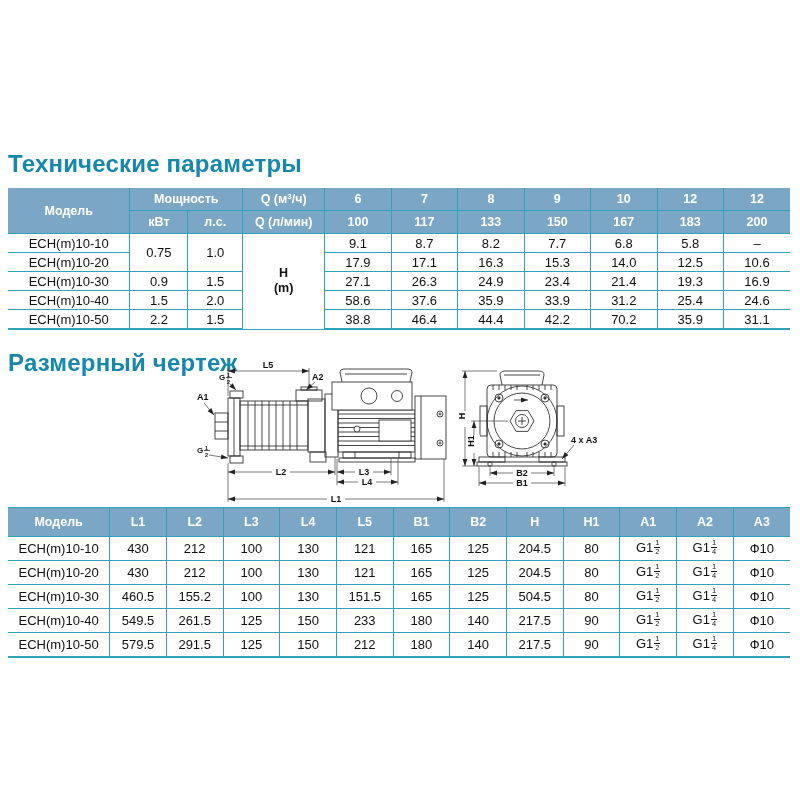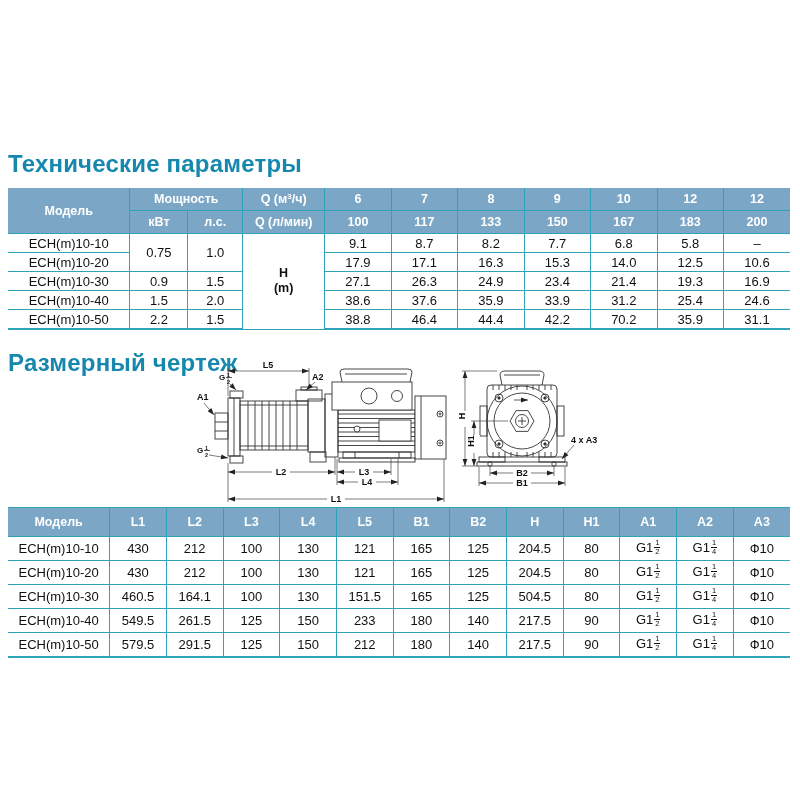--- a/index.html
+++ b/index.html
@@ -130,21 +130,21 @@
           <td>24.9</td>
           <td>23.4</td>
           <td>21.4</td>
           <td>19.3</td>
           <td>16.9</td>
         </tr>
         <tr>
           <td>ECH(m)10-40</td>
           <td rowspan="1">1.5</td>
           <td rowspan="1">2.0</td>
-          <td>38.6</td>
+          <td>58.6</td>
           <td>37.6</td>
           <td>35.9</td>
           <td>33.9</td>
           <td>31.2</td>
           <td>25.4</td>
           <td>24.6</td>
         </tr>
         <tr>
           <td>ECH(m)10-50</td>
           <td rowspan="1">2.2</td>
@@ -442,21 +442,21 @@
             </span></td>
           <td><span>G1</span><span class="fr">
               <span class="n">1</span>
               <span class="d">4</span>
             </span></td>
           <td>Ф10</td>
         </tr>
         <tr>
           <td>ECH(m)10-30</td>
           <td>460.5</td>
-          <td>164.1</td>
+          <td>155.2</td>
           <td>100</td>
           <td>130</td>
           <td>151.5</td>
           <td>165</td>
           <td>125</td>
           <td>504.5</td>
           <td>80</td>
           <td><span>G1</span><span class="fr">
               <span class="n">1</span>
               <span class="d">2</span>

